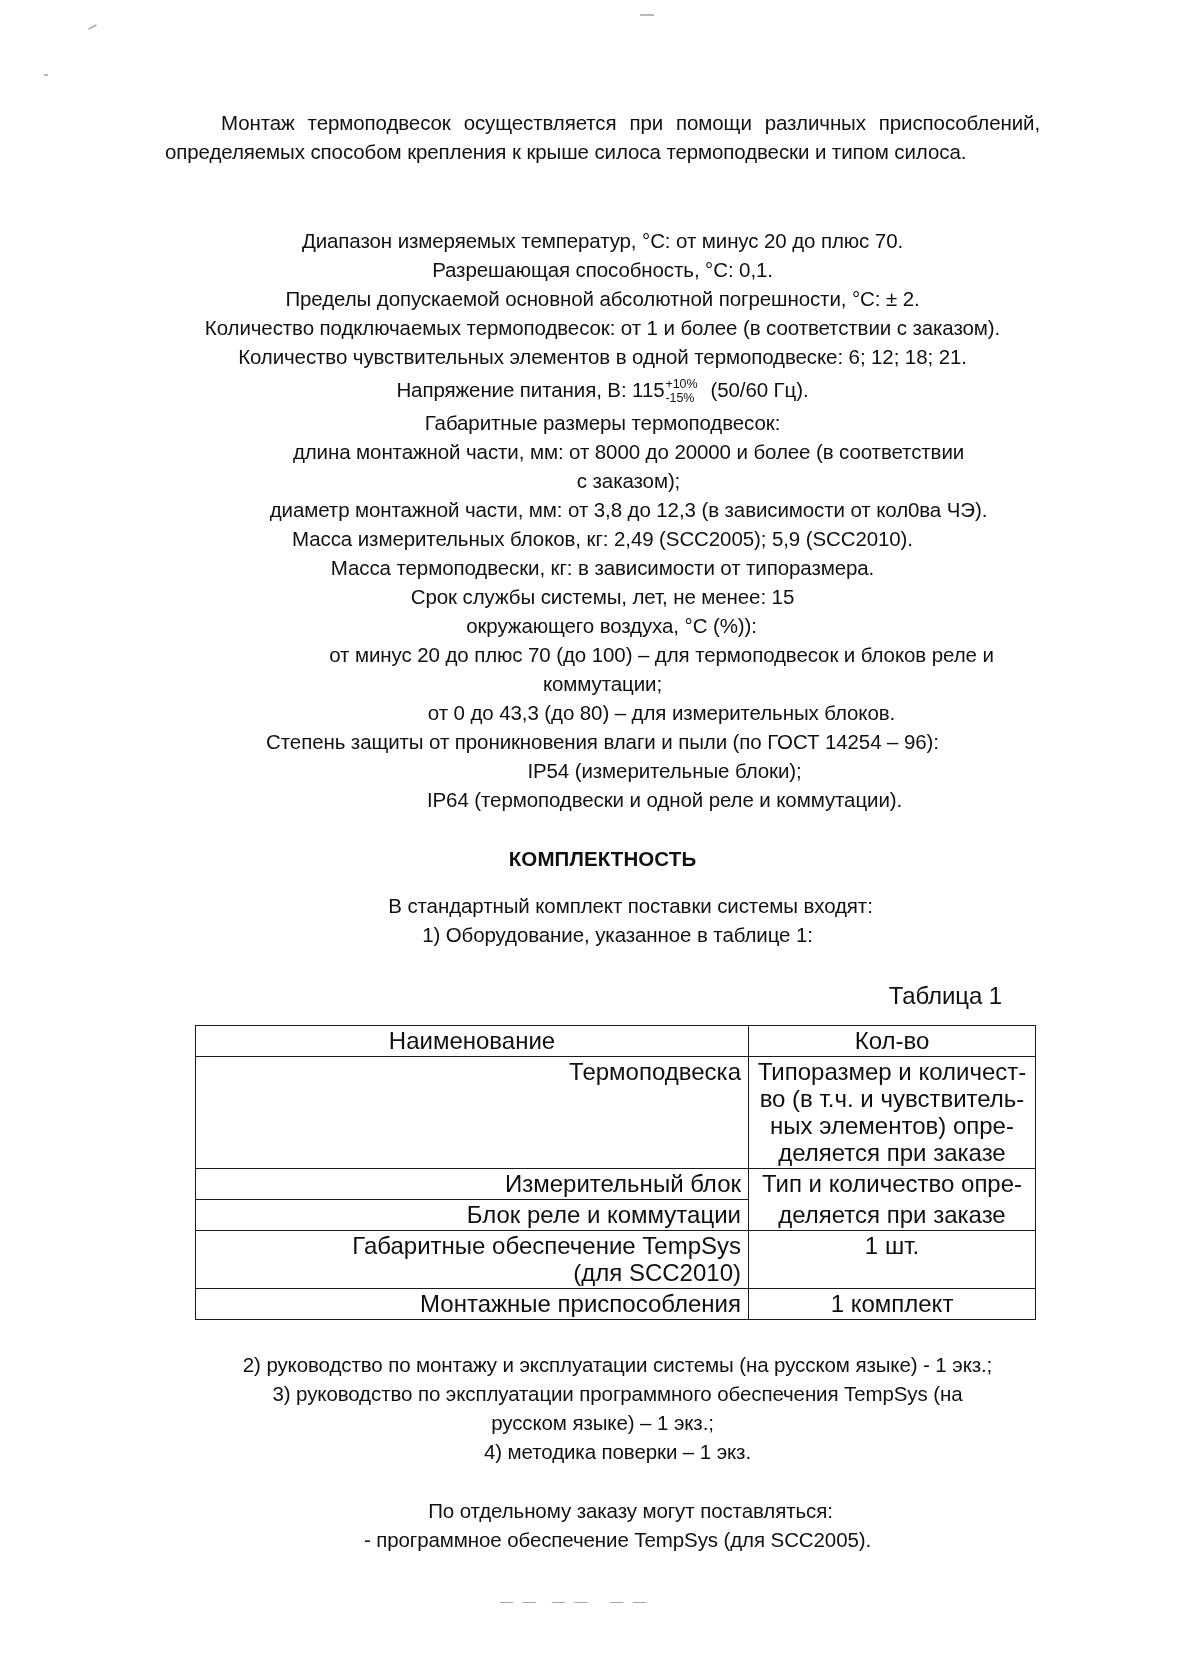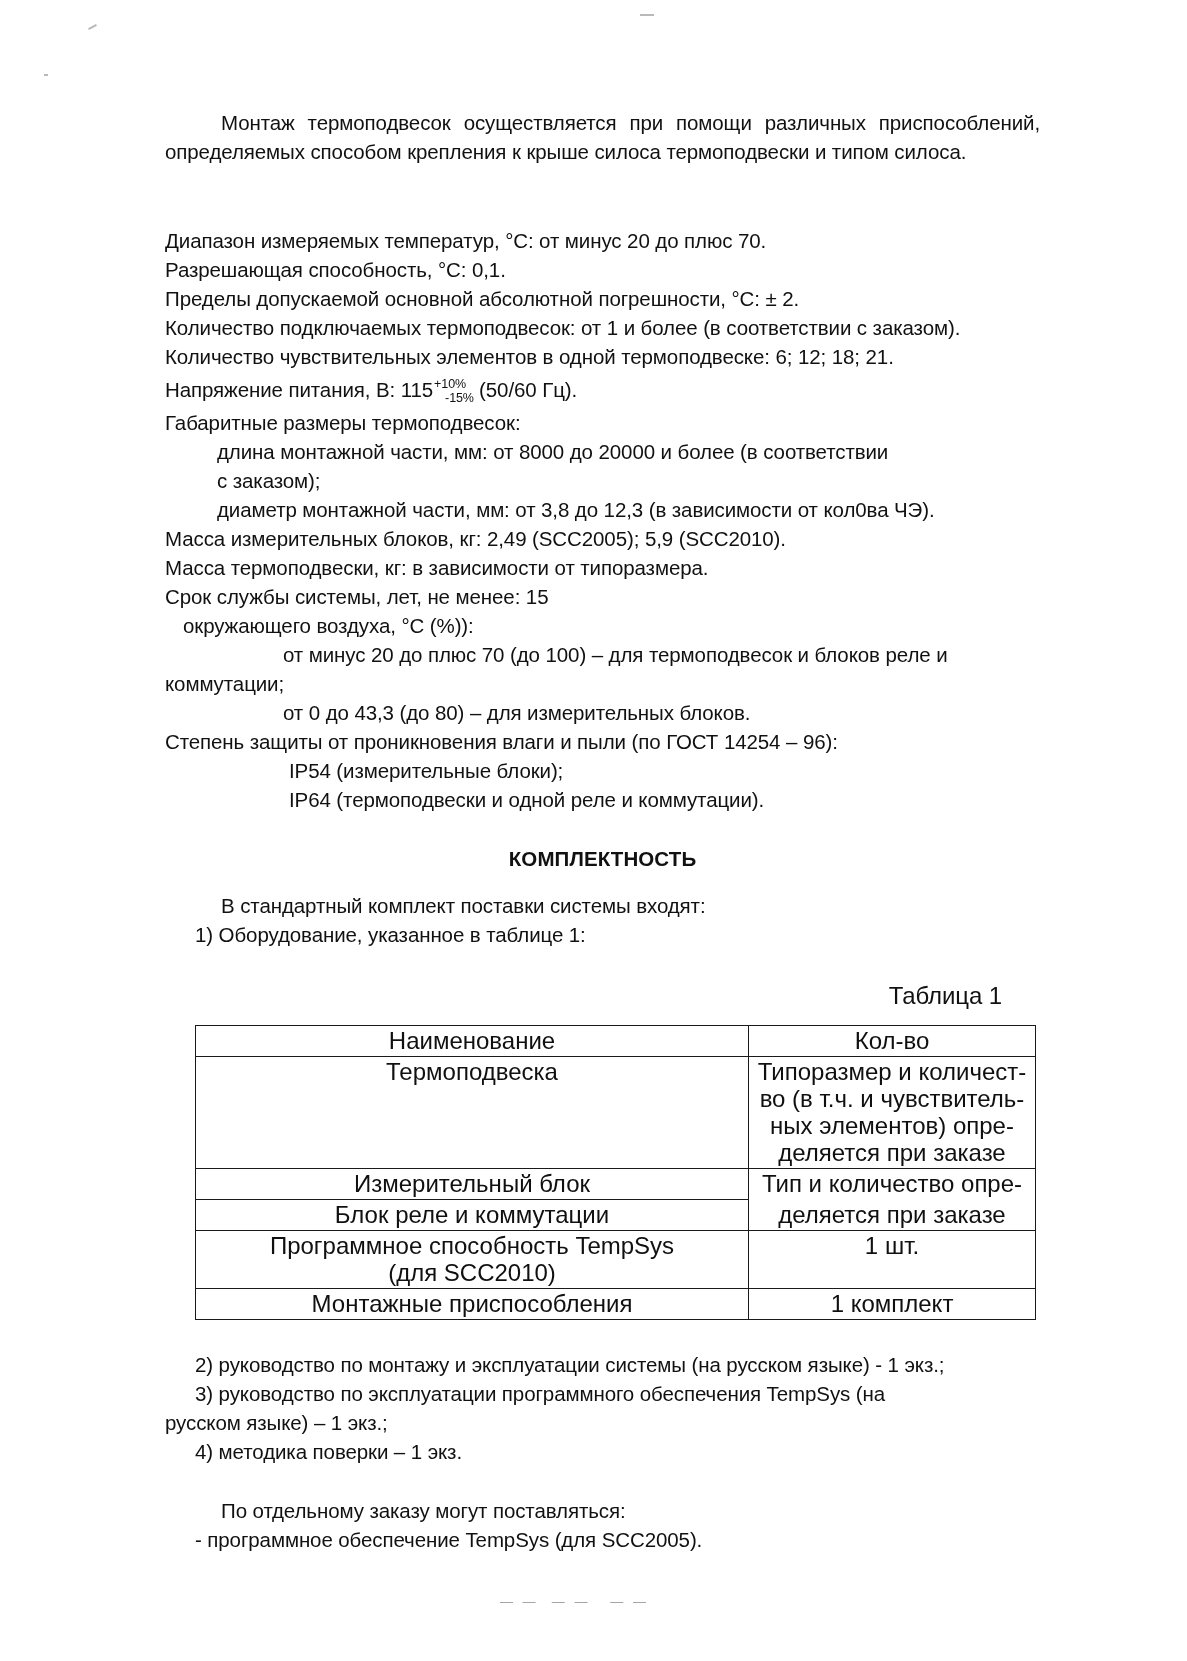--- a/index.html
+++ b/index.html
@@ -32,21 +32,21 @@
     left: 165px;
     top: 108px;
     width: 875px;
   }
 
   p {
     margin: 0;
     font-size: 20.5px;
     line-height: 29px;
     letter-spacing: -0.1px;
-    text-align: left;
+    text-align: center;
     color: #111;
   }
 
   .justify {
     text-align: justify;
   }
 
   .indent {
     text-indent: 56px;
   }
@@ -76,21 +76,21 @@
     line-height: 1;
   }
   .frac .up {
     position: absolute;
     left: 1px;
     top: -19px;
     white-space: nowrap;
   }
   .frac .dn {
     position: absolute;
-    left: 12px;
+    left: 1px;
     top: -5px;
     white-space: nowrap;
   }
 
   
   .table-caption {
     text-align: right;
     font-size: 24px;
     line-height: 26px;
     margin: 16px;
@@ -109,21 +109,21 @@
     font-size: 24px;
     line-height: 27px;
     font-weight: normal;
     padding: 1px 7px 2px 7px;
     vertical-align: top;
   }
   table.kit th {
     text-align: center;
   }
   td.c-center, th.c-center { text-align: center; }
-  td.c-left { text-align: center; }
+  td.c-left { text-align: right; }
 
   .col-name { width: 538px; }
   .col-qty  { width: 272px; }
 
   .cell-multiline { white-space: pre-line; }
 
   
   .footer-dashes {
     position: absolute;
     left: 500px;
@@ -208,21 +208,21 @@
         </tr>
         <tr>
           <td class="c-left">Измерительный блок</td>
           <td class="c-center" style="border-bottom:none;">Тип и количество опре-</td>
         </tr>
         <tr>
           <td class="c-left">Блок реле и коммутации</td>
           <td class="c-center" style="border-top:none;">деляется при заказе</td>
         </tr>
         <tr>
-          <td class="c-left cell-multiline">Программное способность TempSys
+          <td class="c-left cell-multiline">Габаритные обеспечение TempSys
 (для SCC2010)</td>
           <td class="c-center">1 шт.</td>
         </tr>
         <tr>
           <td class="c-left">Монтажные приспособления</td>
           <td class="c-center">1 комплект</td>
         </tr>
       </tbody>
     </table>
 

